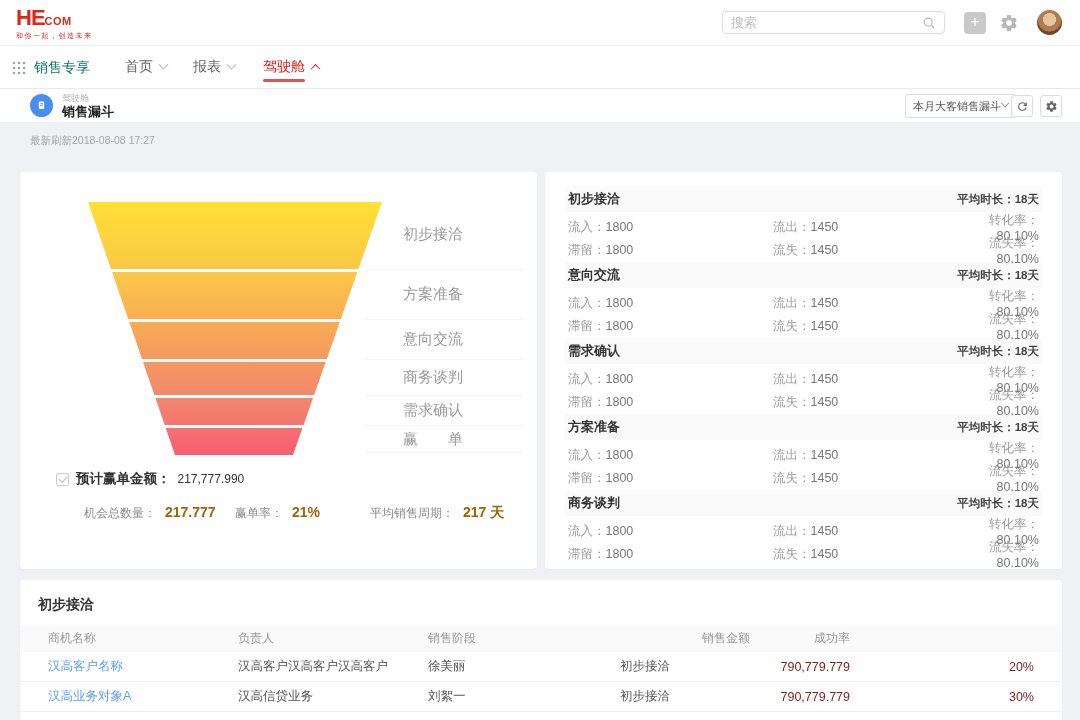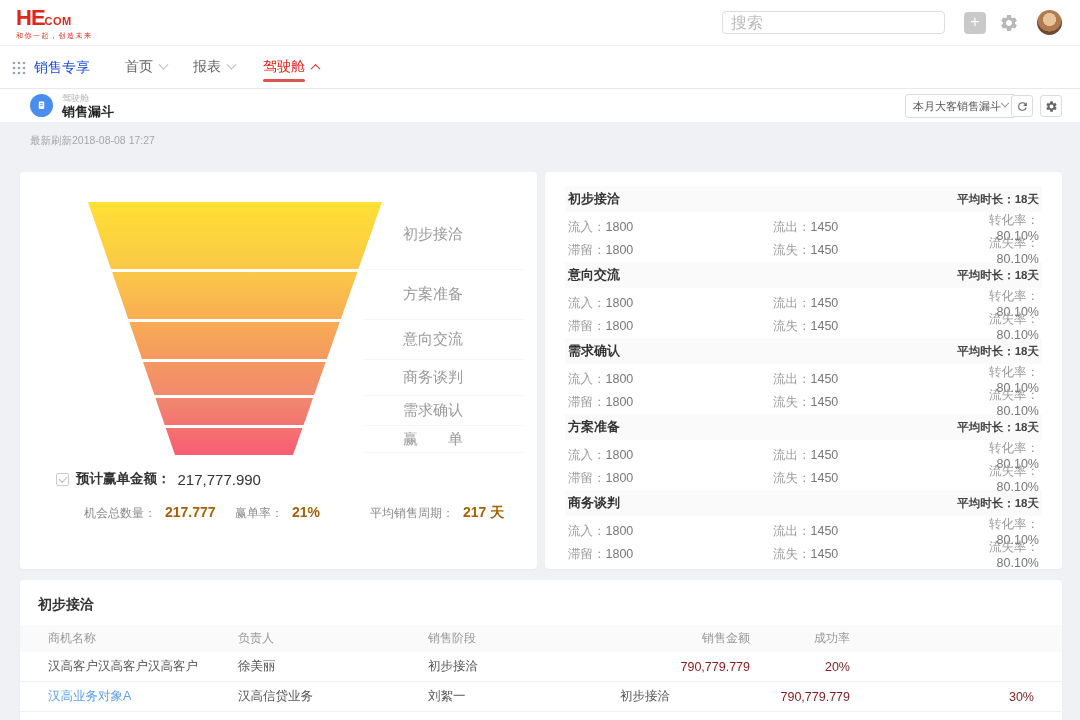--- a/index.html
+++ b/index.html
@@ -10,30 +10,30 @@
     font-family:"Liberation Sans","DejaVu Sans",sans-serif;
     color:#333;
   }
   
   .header { position:absolute; left:0; top:0; width:1080px; height:46px; background:#fff; border-bottom:1px solid #f0f0f0; z-index:5; }
   .logo { position:absolute; left:16px; top:7px; line-height:1; color:#e0251d; cursor:pointer; }
   .lg-he  { font-size:22px; font-weight:800; letter-spacing:-1px; }
   .lg-com { font-size:11px; font-weight:800; letter-spacing:.5px; }
   .lg-tag { font-size:7px; color:#e0251d; margin-top:3px; letter-spacing:1.5px; }
   .search-box { position:absolute; left:722px; top:11px; width:223px; height:23px; border:1px solid #ddd; border-radius:4px; background:#fff; display:flex; align-items:center; padding:0 8px; }
-  .search-box input { flex:1; border:none; outline:none; font-size:16px; color:#666; background:transparent; font-family:inherit; }
+  .search-box input { flex:1; border:none; outline:none; font-size:13px; color:#666; background:transparent; font-family:inherit; }
   .search-box input::placeholder { color:#bbb; }
   .hdr-plus { position:absolute; left:964px; top:12px; width:22px; height:22px; background:#c9c9c9; border-radius:4px; color:#fff; font-size:16px; line-height:20px; text-align:center; cursor:pointer; }
   .hdr-gear { position:absolute; left:999px; top:13px; width:20px; height:20px; cursor:pointer; }
   .avatar { position:absolute; left:1037px; top:10px; width:25px; height:25px; border-radius:50%; cursor:pointer;
             background:radial-gradient(circle at 50% 38%, #e8c49a 0 32%, #b07b4e 33% 60%, #6b4a33 61% 100%); }
   
   .navbar { position:absolute; left:0; top:46px; width:1080px; height:43px; background:#fff; border-bottom:1px solid #e9e9e9; z-index:4; }
   .grid-icon { position:absolute; left:12px; top:15px; width:14px; height:14px; cursor:pointer; }
-  .workspace { position:absolute; left:34px; top:13px; font-size:14px; color:#1d4ed8; }
+  .workspace { position:absolute; left:34px; top:13px; font-size:14px; color:#0f766e; }
   .nav-item { position:absolute; top:0; height:100%; display:flex; align-items:center; gap:7px; font-size:14px; color:#666; cursor:pointer; }
   .nav-item.active { color:#e0251d; }
   .chev { width:7px; height:7px; border-right:1.5px solid #b9b9b9; border-bottom:1.5px solid #b9b9b9; display:inline-block; }
   .chev.down { transform:rotate(45deg) translate(-2px,-2px); }
   .chev.up { transform:rotate(-135deg) translate(-1px,-1px); border-color:#e0251d; }
   .nav-underline { position:absolute; left:0; bottom:6px; width:42px; height:3px; background:#d95550; border-radius:2px; }
   
   .titlebar { position:absolute; left:0; top:89px; width:1080px; height:33px; background:#fff; z-index:3; }
   .doc-badge { position:absolute; left:30px; top:94px; width:23px; height:23px; border-radius:50%; background:#4a8df0; display:flex; align-items:center; justify-content:center; z-index:4; }
   .breadcrumb { position:absolute; left:62px; top:92px; font-size:9px; color:#b3b3b3; z-index:4; }
@@ -49,21 +49,21 @@
   .stage-card  { left:545px; top:152px; width:517px; height:397px; padding:14px 20px 0; }
   .table-card  { left:20px; top:560px; width:1042px; height:160px; border-radius:4px 4px 0 0; }
   
   .funnel-svg { position:absolute; left:0; top:28px; }
   .funnel-labels { position:absolute; left:345px; top:28px; width:158px; }
   .fl-row { display:flex; align-items:center; padding-left:38px; font-size:15px; color:#9a9a9a; border-bottom:1px solid #f5f5f5; }
   .expected { position:absolute; left:36px; top:298px; display:flex; align-items:center; gap:7px; }
   .cb { position:relative; width:13px; height:13px; border:1px solid #ccc; border-radius:2px; cursor:pointer; }
   .cb::after { content:""; position:absolute; left:2px; top:2.5px; width:7px; height:3.5px; border-left:1.5px solid #bbb; border-bottom:1.5px solid #bbb; transform:rotate(-45deg); }
   .exp-label { font-size:13.5px; font-weight:600; color:#333; }
-  .exp-value { font-size:15px; color:#333; }
+  .exp-value { font-size:12px; color:#333; }
   .fstat { position:absolute; top:332px; display:flex; align-items:baseline; gap:9px; }
   .fstat .lb { font-size:12px; color:#8b8b8b; }
   .fstat .vl { font-size:14px; font-weight:600; color:#a16207; }
   
   .sec { margin-bottom:4px; }
   .sec-head { height:26px; background:#fafafa; display:flex; align-items:center; justify-content:space-between; padding:0 3px; }
   .sec-title { font-size:13px; font-weight:bold; color:#333; }
   .sec-dur { font-size:11.5px; font-weight:bold; color:#444; }
   .sec-row { height:23px; display:grid; grid-template-columns:205px 215px 1fr; align-items:center; padding:0 3px; }
   .cell { font-size:12.5px; }
@@ -297,20 +297,21 @@
 <div class="card table-card">
   <div class="tbl-title">初步接洽</div>
   <div class="tbl-grid tbl-head">
     <span class="c1">商机名称</span>
     <span class="c3">负责人</span>
     <span class="c4">销售阶段</span>
     <span class="c5">销售金额</span>
     <span class="c6">成功率</span>
   </div>
   <div class="tbl-grid tbl-row" style="top:72px;">
+    <span class="c1 link">汉高客户名称</span>
     <span class="c2">汉高客户汉高客户汉高客户</span>
     <span class="c3">徐美丽</span>
     <span class="c4">初步接洽</span>
     <span class="c5">790,779.779</span>
     <span class="c6">20%</span>
   </div>
   <div class="tbl-grid tbl-row" style="top:102px;">
     <span class="c1 link">汉高业务对象A</span>
     <span class="c2">汉高信贷业务</span>
     <span class="c3">刘絮一</span>

